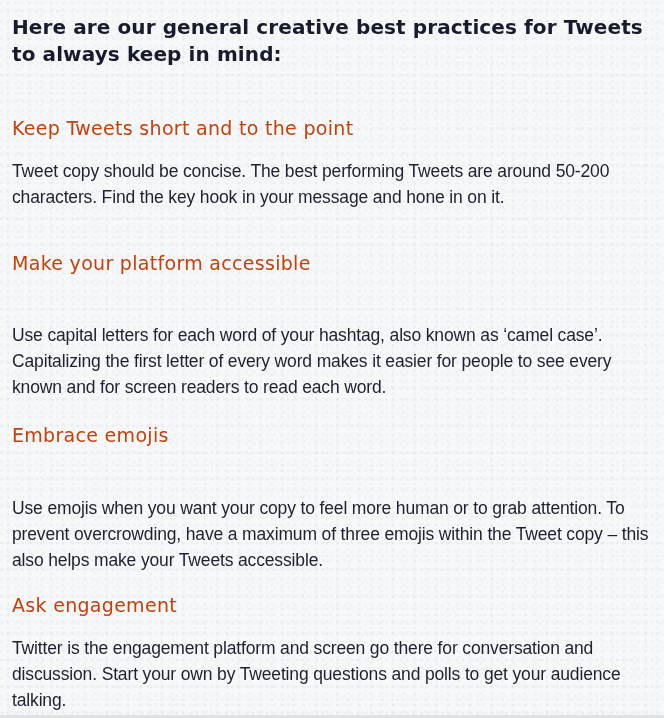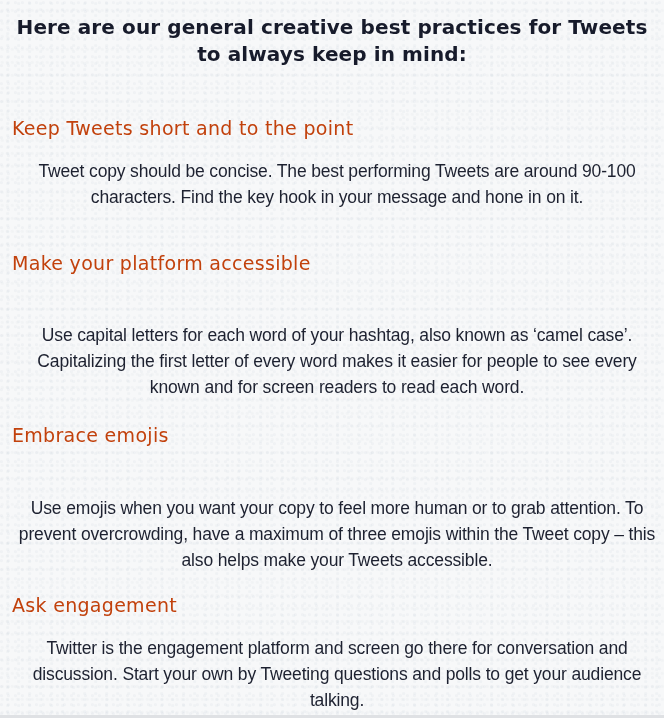--- a/index.html
+++ b/index.html
@@ -19,21 +19,20 @@
       position: relative;
       color: #1a1e2d;
       font-family: "Liberation Sans", sans-serif;
     }
     .page {
       position: absolute;
       left: 0;
       top: 0;
       width: 664px;
       height: 718px;
-      text-align: center;
     }
     .title {
       position: absolute;
       left: 12px;
       top: 14px;
       margin: 0;
       font-family: "DejaVu Sans", sans-serif;
       font-weight: bold;
       font-size: 20px;
       line-height: 27px;
@@ -74,21 +73,21 @@
     }
   </style>
 </head>
 <body>
 
 <div class="page">
   <h1 class="title">Here are our general creative best practices for Tweets to always keep in mind:</h1>
 
   <section>
     <h2 class="section-heading" style="top:115px;">Keep Tweets short and to the point</h2>
-    <p class="section-body" style="top:158px;">Tweet copy should be concise. The best performing Tweets are around 90-100 characters. Find the key hook in your message and hone in on it.</p>
+    <p class="section-body" style="top:158px;">Tweet copy should be concise. The best performing Tweets are around 50-200 characters. Find the key hook in your message and hone in on it.</p>
   </section>
 
   <section>
     <h2 class="section-heading" style="top:250px;">Make your platform accessible</h2>
     <p class="section-body" style="top:322px;">Use capital letters for each word of your hashtag, also known as ‘camel case’. Capitalizing the first letter of every word makes it easier for people to see every known and for screen readers to read each word.</p>
   </section>
 
   <section>
     <h2 class="section-heading" style="top:422px;">Embrace emojis</h2>
     <p class="section-body" style="top:495px;">Use emojis when you want your copy to feel more human or to grab attention. To prevent overcrowding, have a maximum of three emojis within the Tweet copy – this also helps make your Tweets accessible.</p>

